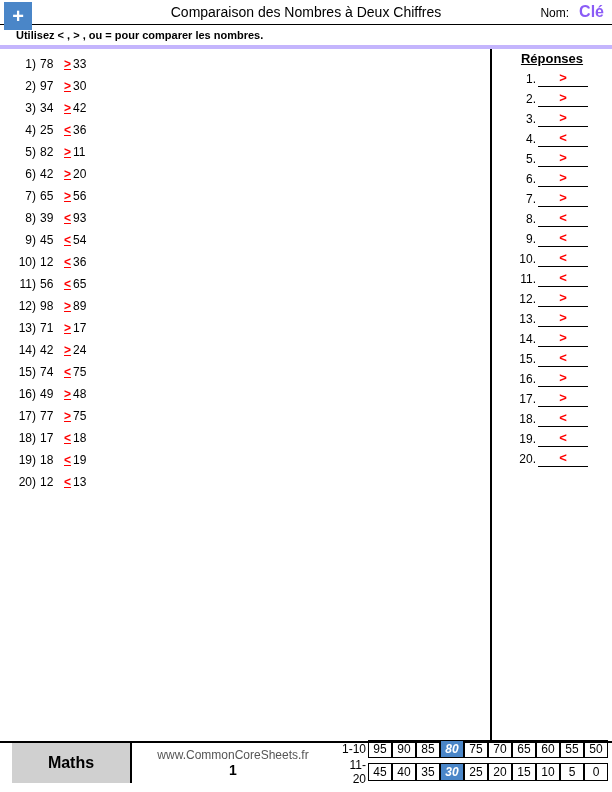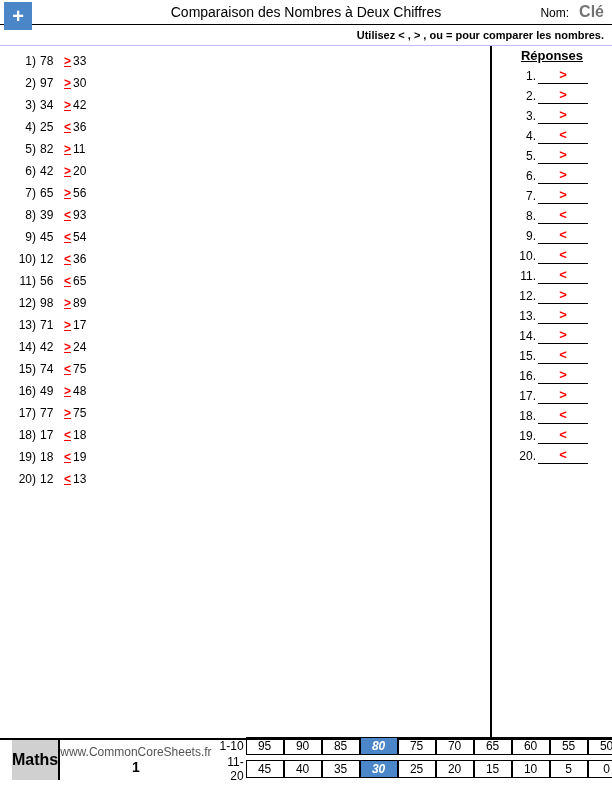--- a/index.html
+++ b/index.html
@@ -45,30 +45,29 @@
       text-align: center;
     }
     #nom-label {
       position: absolute;
       right: 8px;
       font-size: 12px;
     }
     #cle-label {
       font-weight: bold;
       font-size: 16px;
-      color: #737373;
+      color: #8b5cf6;
     }
 
     
     #instructions {
-      padding: 4px 8px;
+      padding: 4px 16px;
       font-weight: bold;
       font-size: 11px;
-      border-bottom: 1px solid #c4b5fd;
-      text-align: right;
+      border-bottom: 4px solid #c4b5fd;
     }
 
     
     #main {
       display: flex;
       height: calc(792px - 34px - 24px - 42px);
     }
 
     
     #problems {
@@ -181,21 +180,21 @@
     .score-row {
       display: flex;
       align-items: center;
     }
     .score-label {
       width: 28px;
       text-align: right;
       margin-right: 2px;
     }
     .score-cell {
-      width: 38px;
+      width: 24px;
       text-align: center;
       border: 1px solid #000;
       padding: 1px 0;
     }
     .score-cell.highlight {
       background: #4a86c8;
       color: #fff;
       font-weight: bold;
       font-style: italic;
     }

